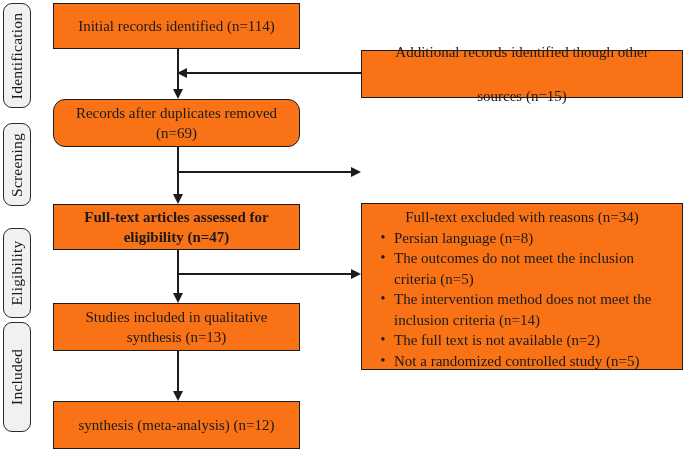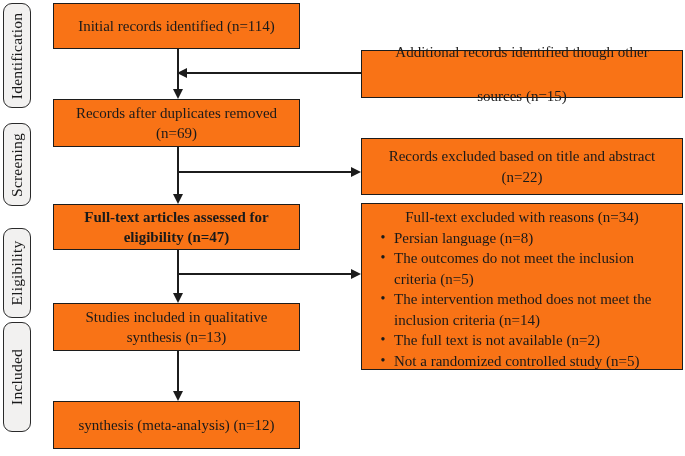--- a/index.html
+++ b/index.html
@@ -38,21 +38,21 @@
   }
   .stage span {
     transform: rotate(-90deg);
     white-space: nowrap;
     font-size: 15.5px;
     letter-spacing: 0.2px;
   }
   
   .fb { left: 53px; width: 247px; }
   .fb-a { top: 3px;   height: 46px; }
-  .fb-b { top: 99px;  height: 48px; }
+  .fb-b { top: 99px;  height: 48px; border-radius: 12px; }
   .fb-c { top: 204px; height: 46px; font-weight: bold; }
   .fb-d { top: 303px; height: 48px; }
   .fb-e { top: 401px; height: 48px; }
   
   .sb { left: 361px; width: 322px; }
   .sb-f { top: 50px;  height: 48px; gap: 23px; }
   .sb-g { top: 138px; height: 57px; }
   .sb-h {
     top: 203px; height: 167px;
     display: block;
@@ -116,24 +116,20 @@
     <div class="bline">synthesis (n=13)</div>
   </div>
   <div class="box fb fb-e">
     <div class="bline">synthesis (meta-analysis) (n=12)</div>
   </div>
 
   <div class="box sb sb-f">
     <div class="bline">Additional records identified though other</div>
     <div class="bline">sources (n=15)</div>
   </div>
-  <div class="box sb sb-g">
-    <div class="bline">Records excluded based on title and abstract</div>
-    <div class="bline">(n=22)</div>
-  </div>
   <div class="box sb sb-h">
     <div class="hdr">Full-text excluded with reasons (n=34)</div>
     <ul class="bullets">
       <li>
         <span class="dot">•</span>
         <span class="btxt">Persian language (n=8)</span>
       </li>
       <li>
         <span class="dot">•</span>
         <span class="btxt">The outcomes do not meet the inclusion criteria (n=5)</span>

